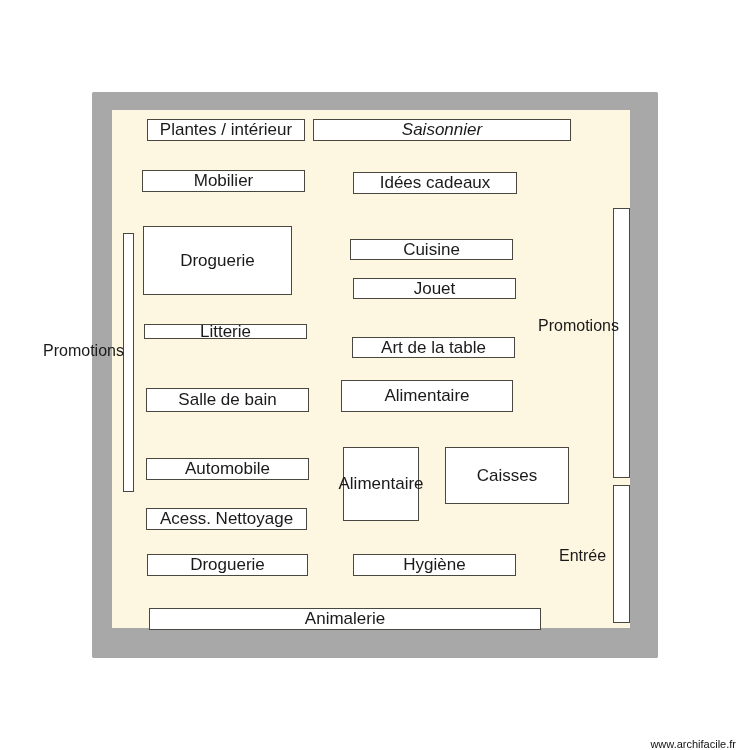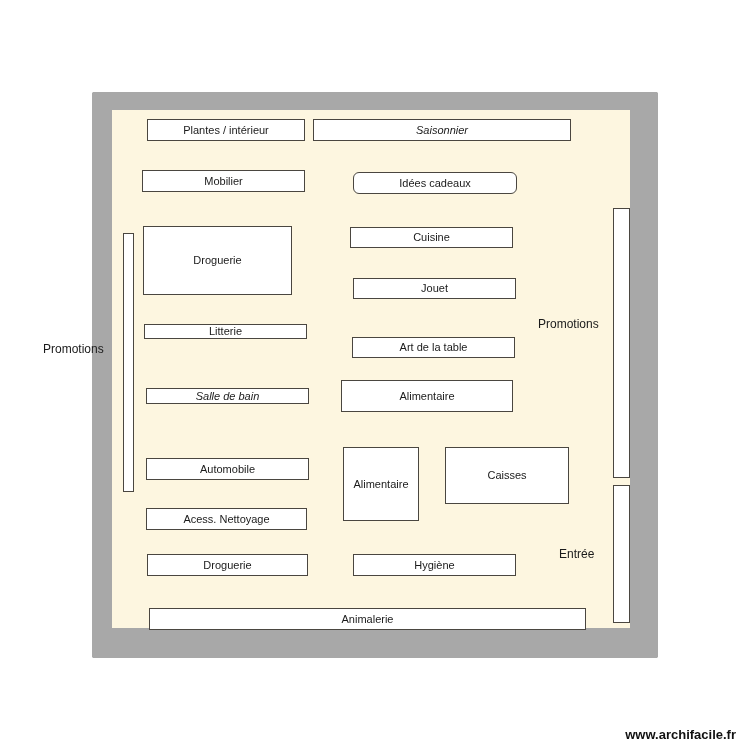--- a/index.html
+++ b/index.html
@@ -60,51 +60,50 @@
   
   .zone {
     position: absolute;
     background: #ffffff;
     border: 1px solid #4a4640;
     box-sizing: border-box;
     display: flex;
     align-items: center;
     justify-content: center;
     color: #1a1a1a;
-    font-size: 11px;
+    font-size: 17px;
     line-height: 1.15;
     text-align: center;
     white-space: nowrap;
   }
   .zone.tall { }
 
   
   .strip {
     position: absolute;
     background: #ffffff;
     border: 1px solid #4a4640;
     box-sizing: border-box;
   }
 
   
   .free-label {
     position: absolute;
-    font-size: 12px;
+    font-size: 16px;
     color: #1a1a1a;
     white-space: nowrap;
   }
 
   .watermark {
     position: absolute;
     right: 14px;
-    bottom: 8px;
-    font-size: 13px;
+    bottom: 0;
+    font-size: 11px;
     color: #111111;
     white-space: nowrap;
-    font-weight: bold;
   }
 </style>
 </head>
 <body>
 
 <div id="plan-canvas">
 
   <div class="wall-frame"></div>
   <div class="floor"></div>
 
@@ -116,39 +115,39 @@
   <div id="zones-layer">
       <div class="zone" style="left: 147px; top: 119px; width: 158px; height: 22px;">
         <span>Plantes / intérieur</span>
       </div>
       <div class="zone" style="left: 313px; top: 119px; width: 258px; height: 22px; font-style: italic;">
         <span>Saisonnier</span>
       </div>
       <div class="zone" style="left: 142px; top: 170px; width: 163px; height: 22px;">
         <span>Mobilier</span>
       </div>
-      <div class="zone" style="left: 353px; top: 172px; width: 164px; height: 22px; border-radius: 6px;">
+      <div class="zone" style="left: 353px; top: 172px; width: 164px; height: 22px;">
         <span>Idées cadeaux</span>
       </div>
       <div class="zone tall" style="left: 143px; top: 226px; width: 149px; height: 69px;">
         <span>Droguerie</span>
       </div>
-      <div class="zone" style="left: 350px; top: 227px; width: 163px; height: 21px;">
+      <div class="zone" style="left: 350px; top: 239px; width: 163px; height: 21px;">
         <span>Cuisine</span>
       </div>
       <div class="zone" style="left: 353px; top: 278px; width: 163px; height: 21px;">
         <span>Jouet</span>
       </div>
       <div class="zone" style="left: 144px; top: 324px; width: 163px; height: 15px;">
         <span>Litterie</span>
       </div>
       <div class="zone" style="left: 352px; top: 325px; width: 163px; height: 21px; margin-top: 12px;">
         <span>Art de la table</span>
       </div>
-      <div class="zone" style="left: 146px; top: 388px; width: 163px; height: 16px; font-style: italic;">
+      <div class="zone" style="left: 146px; top: 388px; width: 163px; height: 24px;">
         <span>Salle de bain</span>
       </div>
       <div class="zone" style="left: 341px; top: 380px; width: 172px; height: 32px;">
         <span>Alimentaire</span>
       </div>
       <div class="zone" style="left: 146px; top: 458px; width: 163px; height: 22px;">
         <span>Automobile</span>
       </div>
       <div class="zone tall" style="left: 343px; top: 447px; width: 76px; height: 74px;">
         <span>Alimentaire</span>
@@ -158,21 +157,21 @@
       </div>
       <div class="zone" style="left: 146px; top: 508px; width: 161px; height: 22px;">
         <span>Acess. Nettoyage</span>
       </div>
       <div class="zone" style="left: 147px; top: 554px; width: 161px; height: 22px;">
         <span>Droguerie</span>
       </div>
       <div class="zone" style="left: 353px; top: 554px; width: 163px; height: 22px; align-items: center;">
         <span>Hygiène</span>
       </div>
-      <div class="zone" style="left: 149px; top: 608px; width: 437px; height: 22px;">
+      <div class="zone" style="left: 149px; top: 608px; width: 392px; height: 22px;">
         <span>Animalerie</span>
       </div>
     </div>
   <div id="labels-layer">
       <div class="free-label" style="left: 43px; top: 342px;">Promotions</div>
       <div class="free-label" style="left: 538px; top: 317px;">Promotions</div>
       <div class="free-label" style="left: 559px; top: 547px;">Entrée</div>
     </div>
 
   <div class="watermark">www.archifacile.fr</div>

